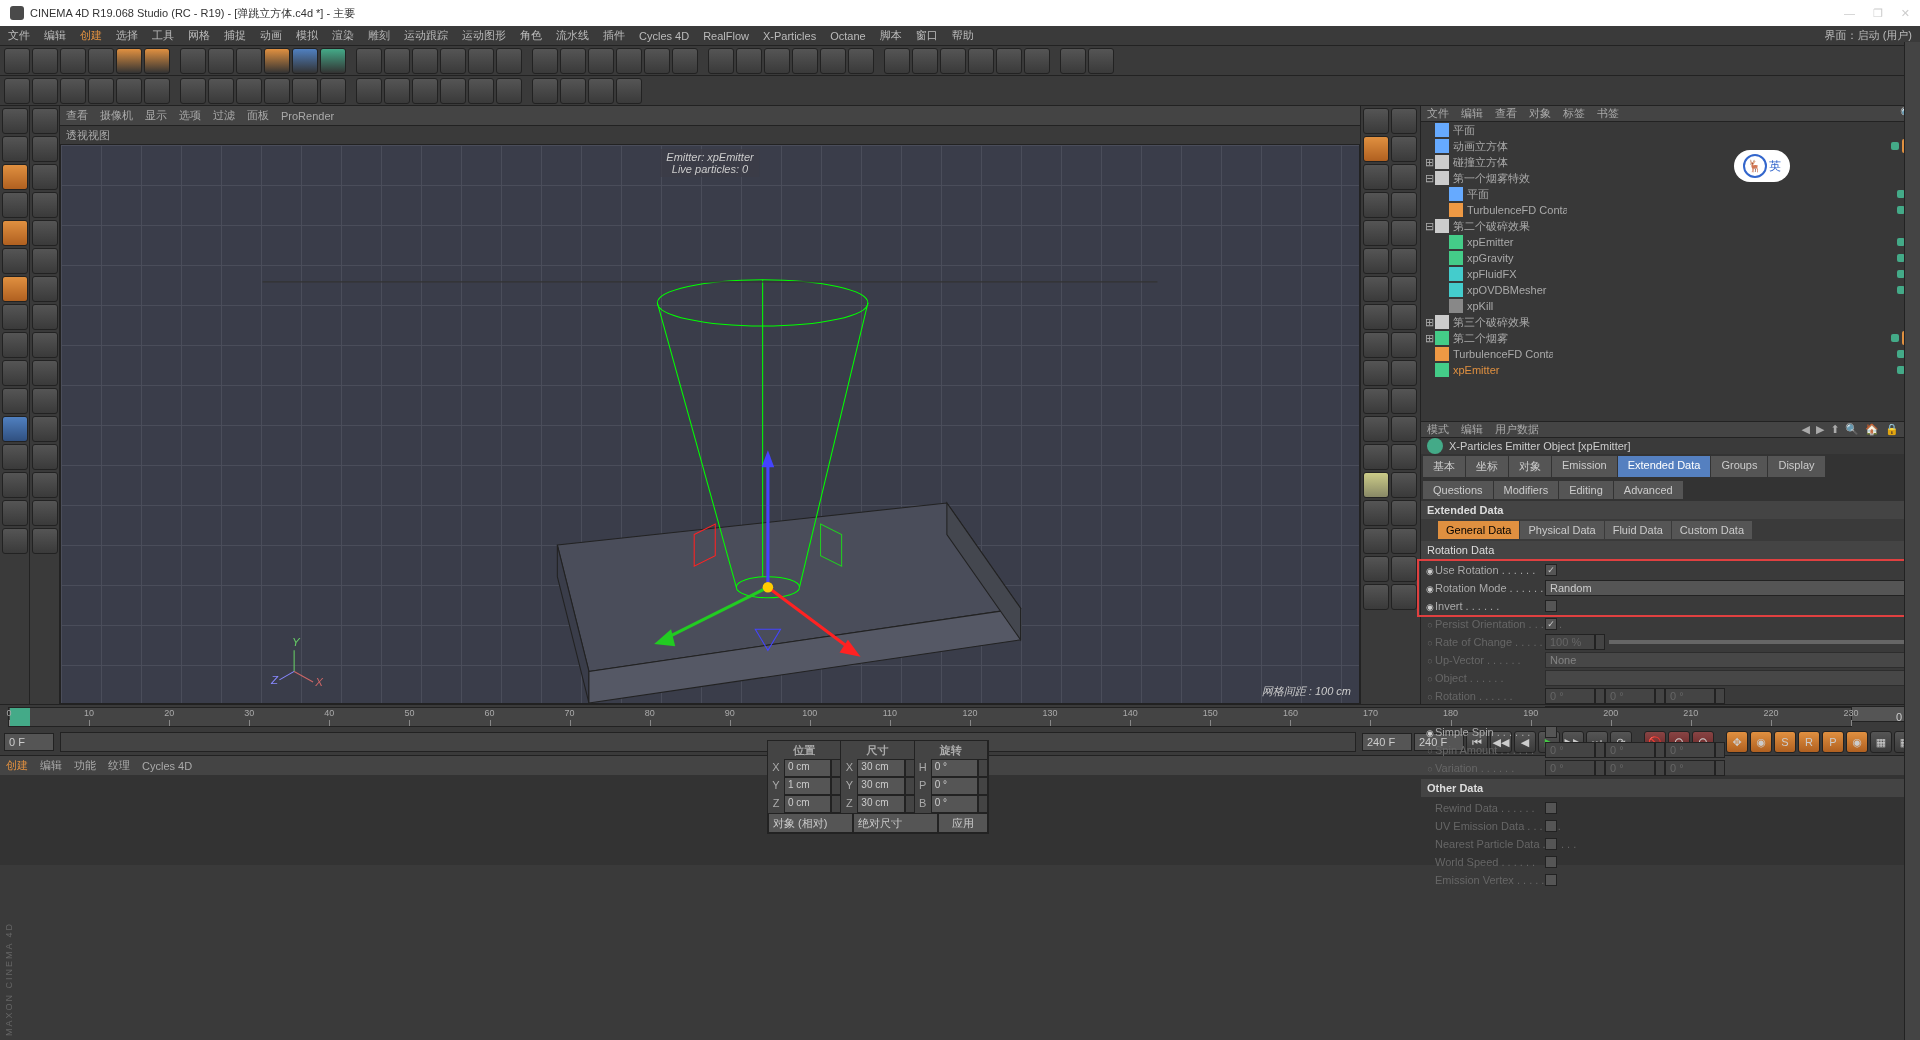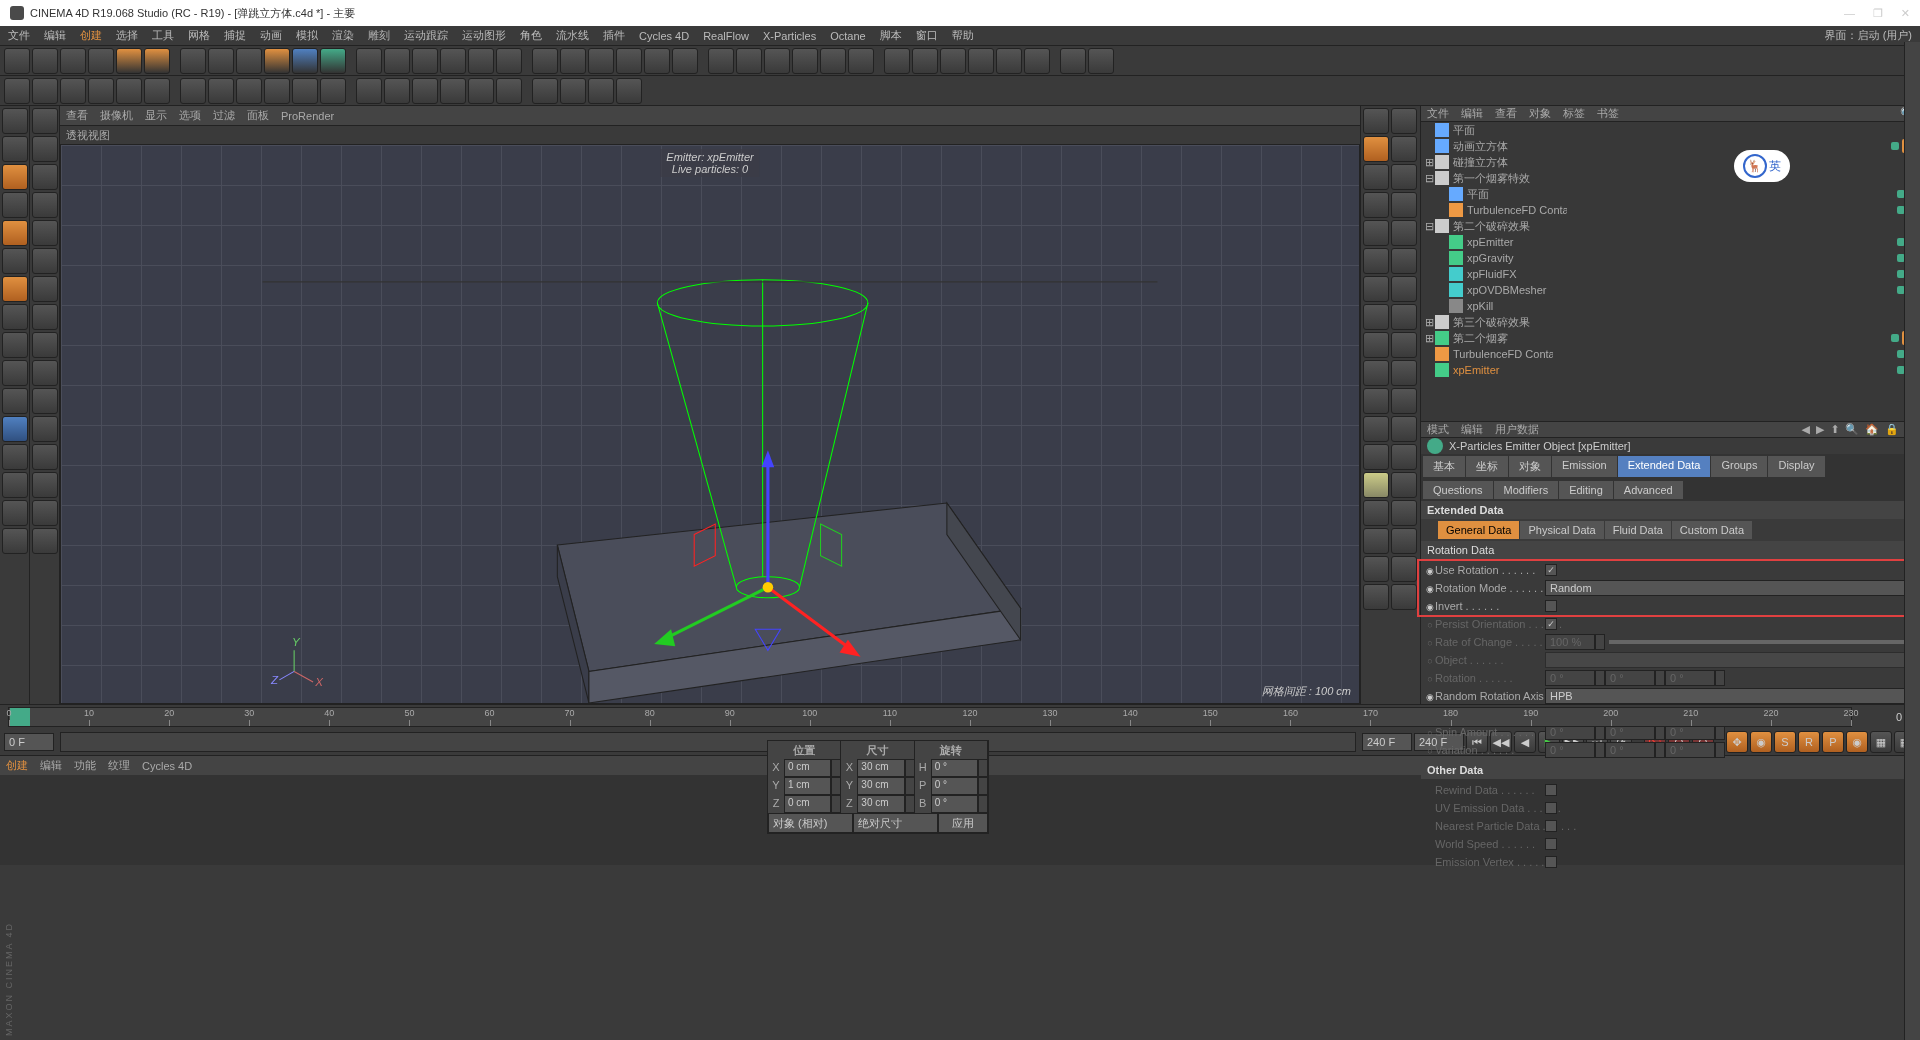--- a/index.html
+++ b/index.html
@@ -666,20 +666,25 @@
           <span class="bullet off"></span>
           <span class="label dim">Persist Orientation . . . . . .</span>
           <span class="chk on"></span>
         </div>
         <div class="prop-row">
           <span class="bullet off"></span>
           <span class="label dim">Rate of Change . . . . . .</span>
           <div class="num dim">100 %</div>
           <div class="spin"></div>
           <div class="slider"></div>
+        </div>
+        <div class="prop-row">
+          <span class="bullet off"></span>
+          <span class="label dim">Up-Vector . . . . . .</span>
+          <div class="sel" style="opacity: 0.5;">None</div>
         </div>
         <div class="prop-row">
           <span class="bullet off"></span>
           <span class="label dim">Object . . . . . .</span>
           <div class="sel" style="opacity: 0.5;"></div>
         </div>
         <div class="prop-row">
           <span class="bullet off"></span>
           <span class="label dim">Rotation . . . . . .</span>
           <div class="num dim">0 °</div>

